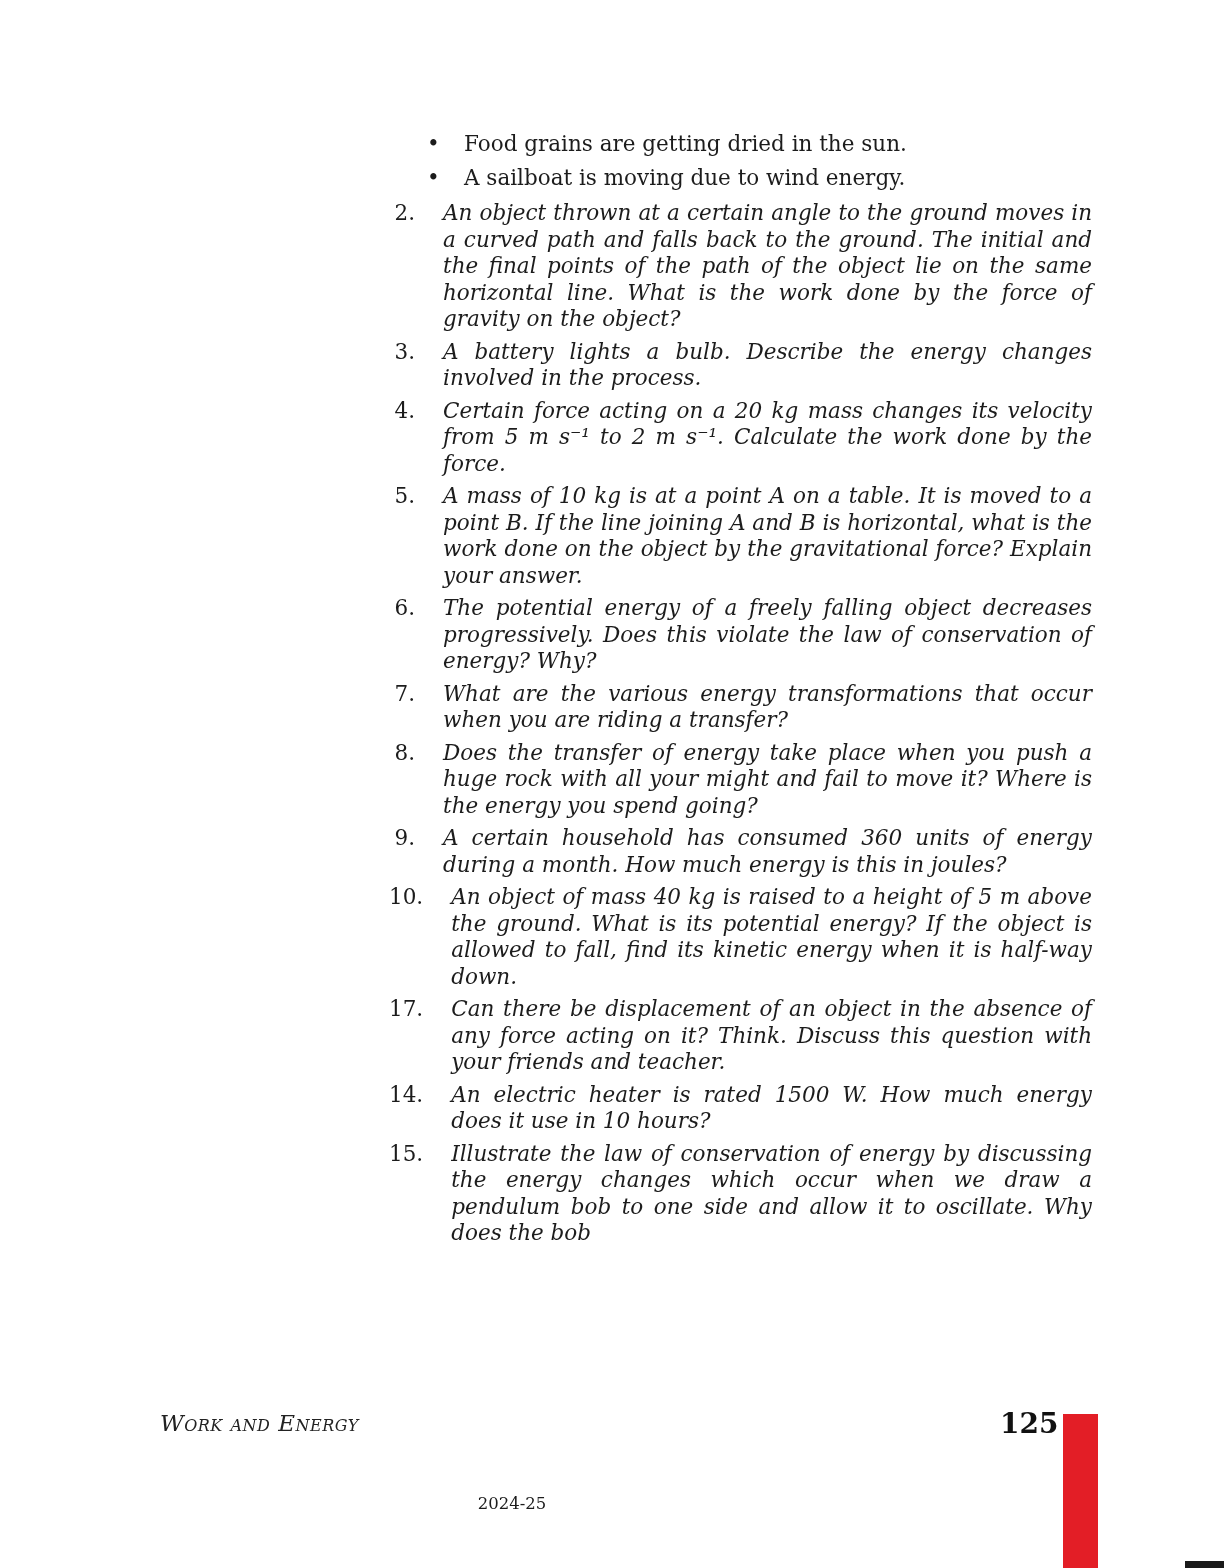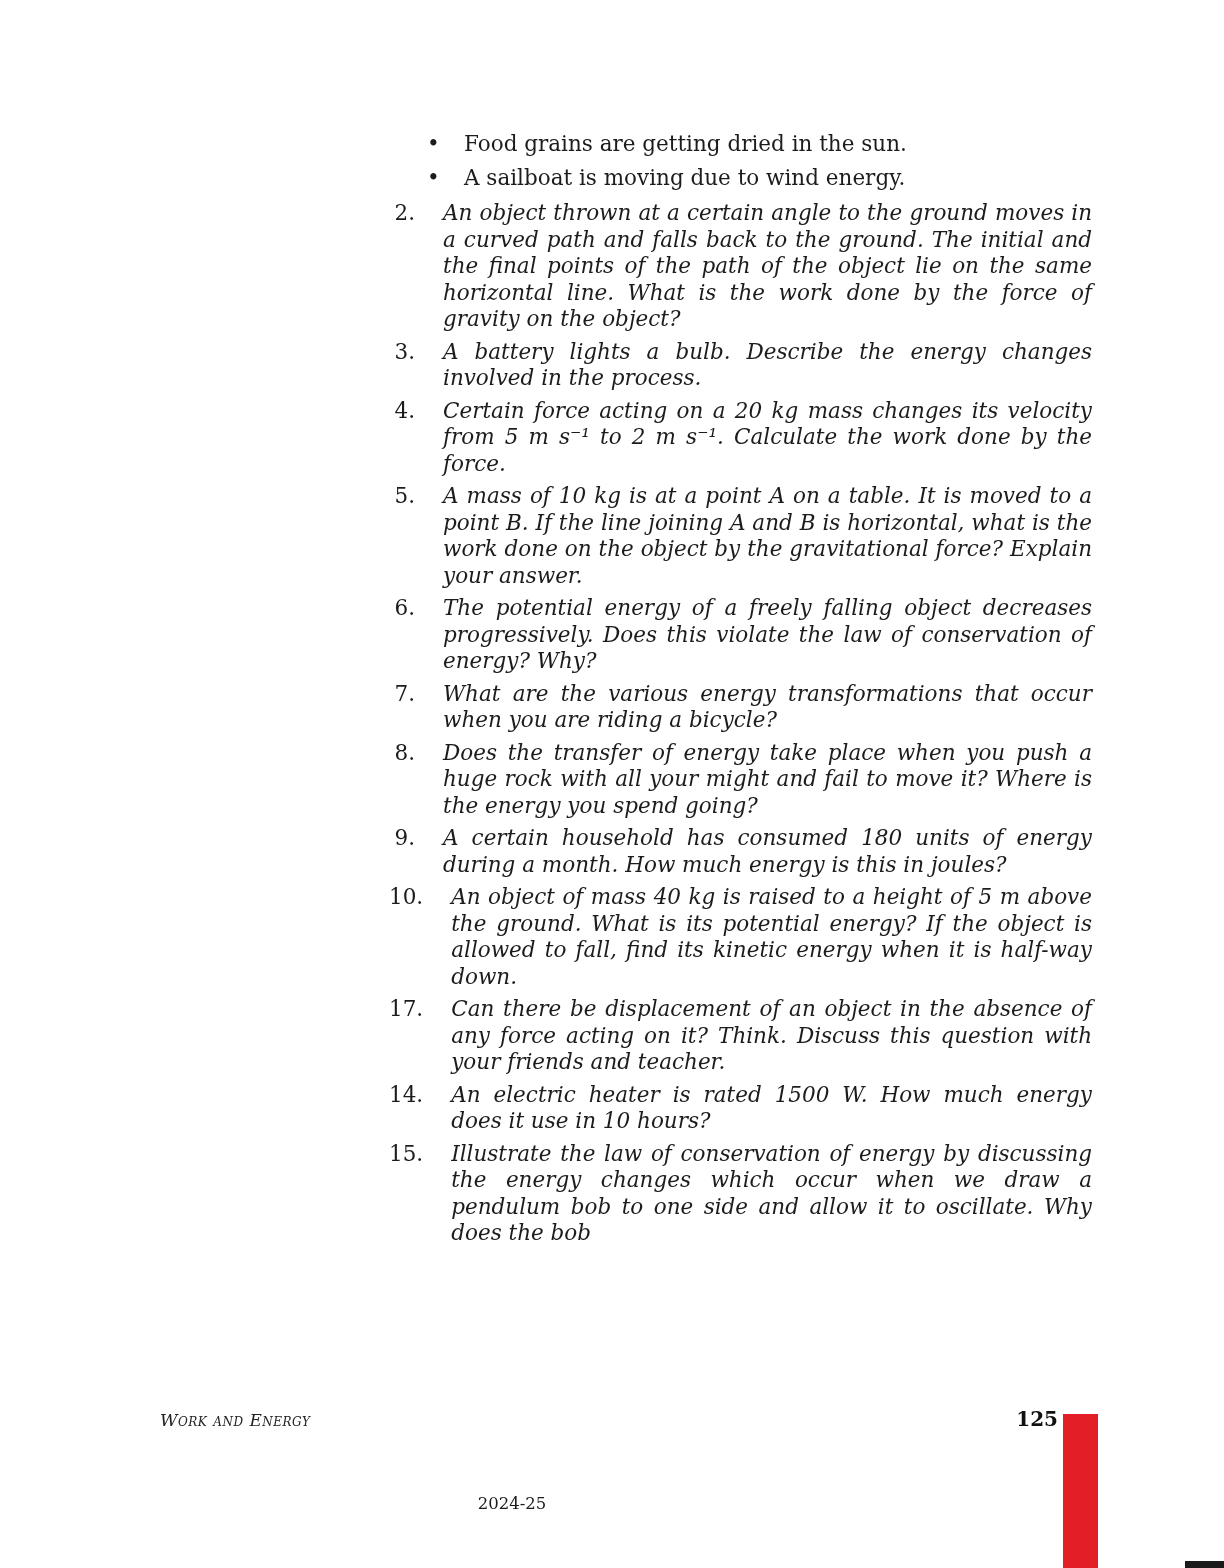--- a/index.html
+++ b/index.html
@@ -53,33 +53,33 @@
   }
   .q-text {
     flex: 1;
     text-align: justify;
     font-style: italic;
   }
   .footer-chapter {
     position: absolute;
     left: 160px;
     top: 1410px;
-    font-size: 17px;
+    font-size: 23px;
     font-style: italic;
     font-variant: small-caps;
     letter-spacing: 0.5px;
     color: #222222;
   }
   .page-number {
     position: absolute;
     left: 1000px;
     top: 1407px;
     width: 58px;
     text-align: right;
-    font-size: 20px;
+    font-size: 28px;
     font-weight: bold;
     color: #111111;
   }
   .red-bar {
     position: absolute;
     left: 1063px;
     top: 1414px;
     width: 35px;
     height: 154px;
   }
@@ -132,29 +132,29 @@
   <div class="q-row">
     <span class="q-num">5.</span>
     <div class="q-text">A mass of 10 kg is at a point A on a table. It is moved to a point B. If the line joining A and B is horizontal, what is the work done on the object by the gravitational force? Explain your answer.</div>
   </div>
   <div class="q-row">
     <span class="q-num">6.</span>
     <div class="q-text">The potential energy of a freely falling object decreases progressively. Does this violate the law of conservation of energy? Why?</div>
   </div>
   <div class="q-row">
     <span class="q-num">7.</span>
-    <div class="q-text">What are the various energy transformations that occur when you are riding a bicycle?</div>
+    <div class="q-text">What are the various energy transformations that occur when you are riding a transfer?</div>
   </div>
   <div class="q-row">
     <span class="q-num">8.</span>
     <div class="q-text">Does the transfer of energy take place when you push a huge rock with all your might and fail to move it? Where is the energy you spend going?</div>
   </div>
   <div class="q-row">
     <span class="q-num">9.</span>
-    <div class="q-text">A certain household has consumed 180 units of energy during a month. How much energy is this in joules?</div>
+    <div class="q-text">A certain household has consumed 360 units of energy during a month. How much energy is this in joules?</div>
   </div>
   <div class="q-row">
     <span class="q-num">10.</span>
     <div class="q-text">An object of mass 40 kg is raised to a height of 5 m above the ground. What is its potential energy? If the object is allowed to fall, find its kinetic energy when it is half-way down.</div>
   </div>
   <div class="q-row">
     <span class="q-num">17.</span>
     <div class="q-text">Can there be displacement of an object in the absence of any force acting on it? Think. Discuss this question with your friends and teacher.</div>
   </div>
   <div class="q-row">

